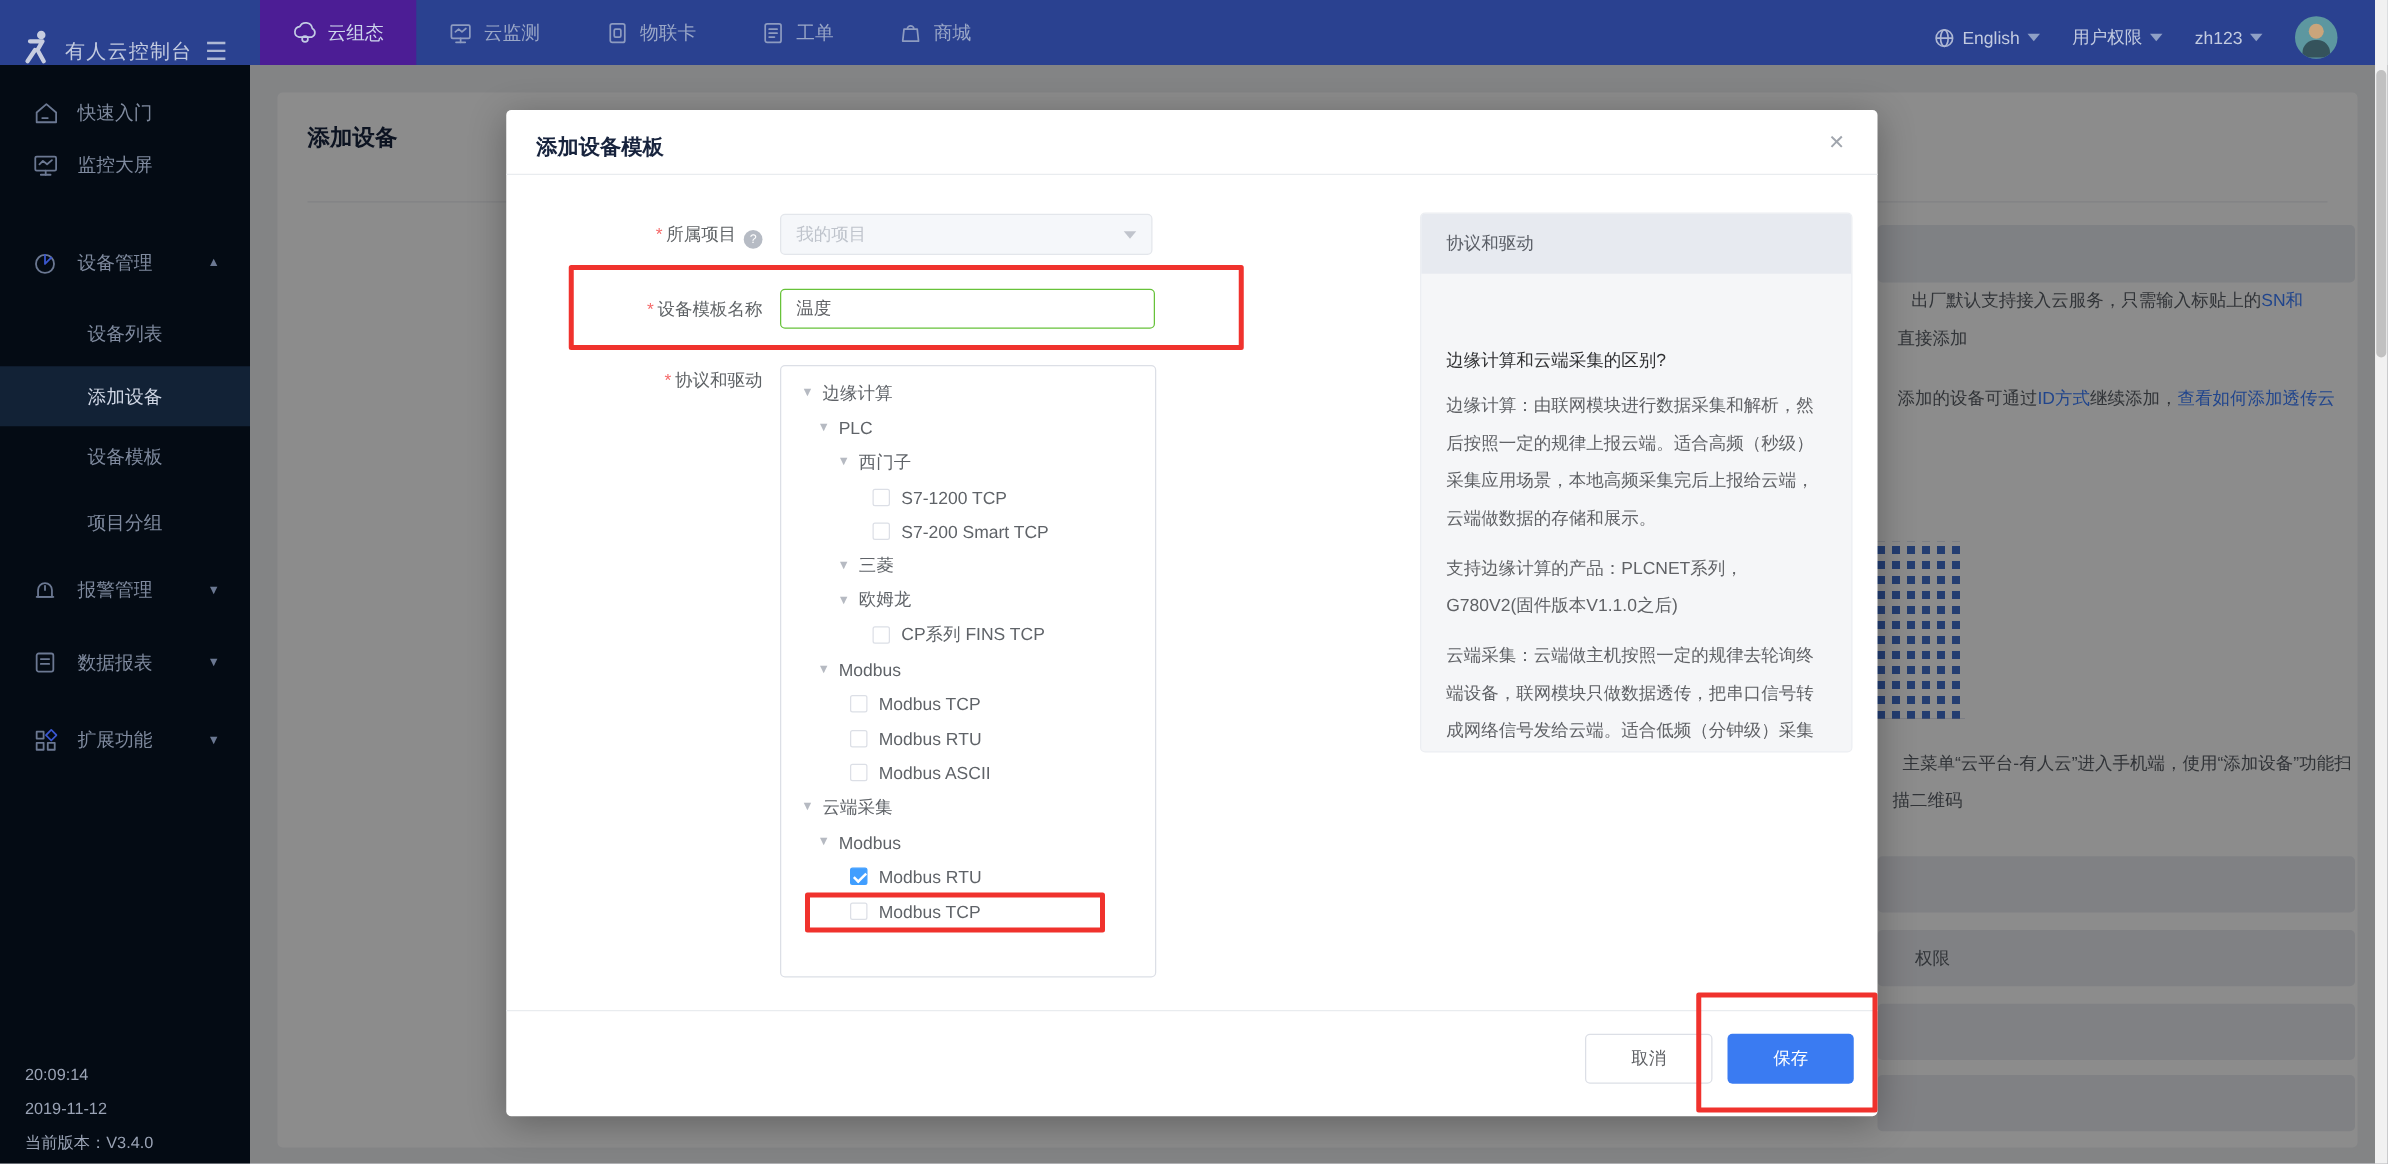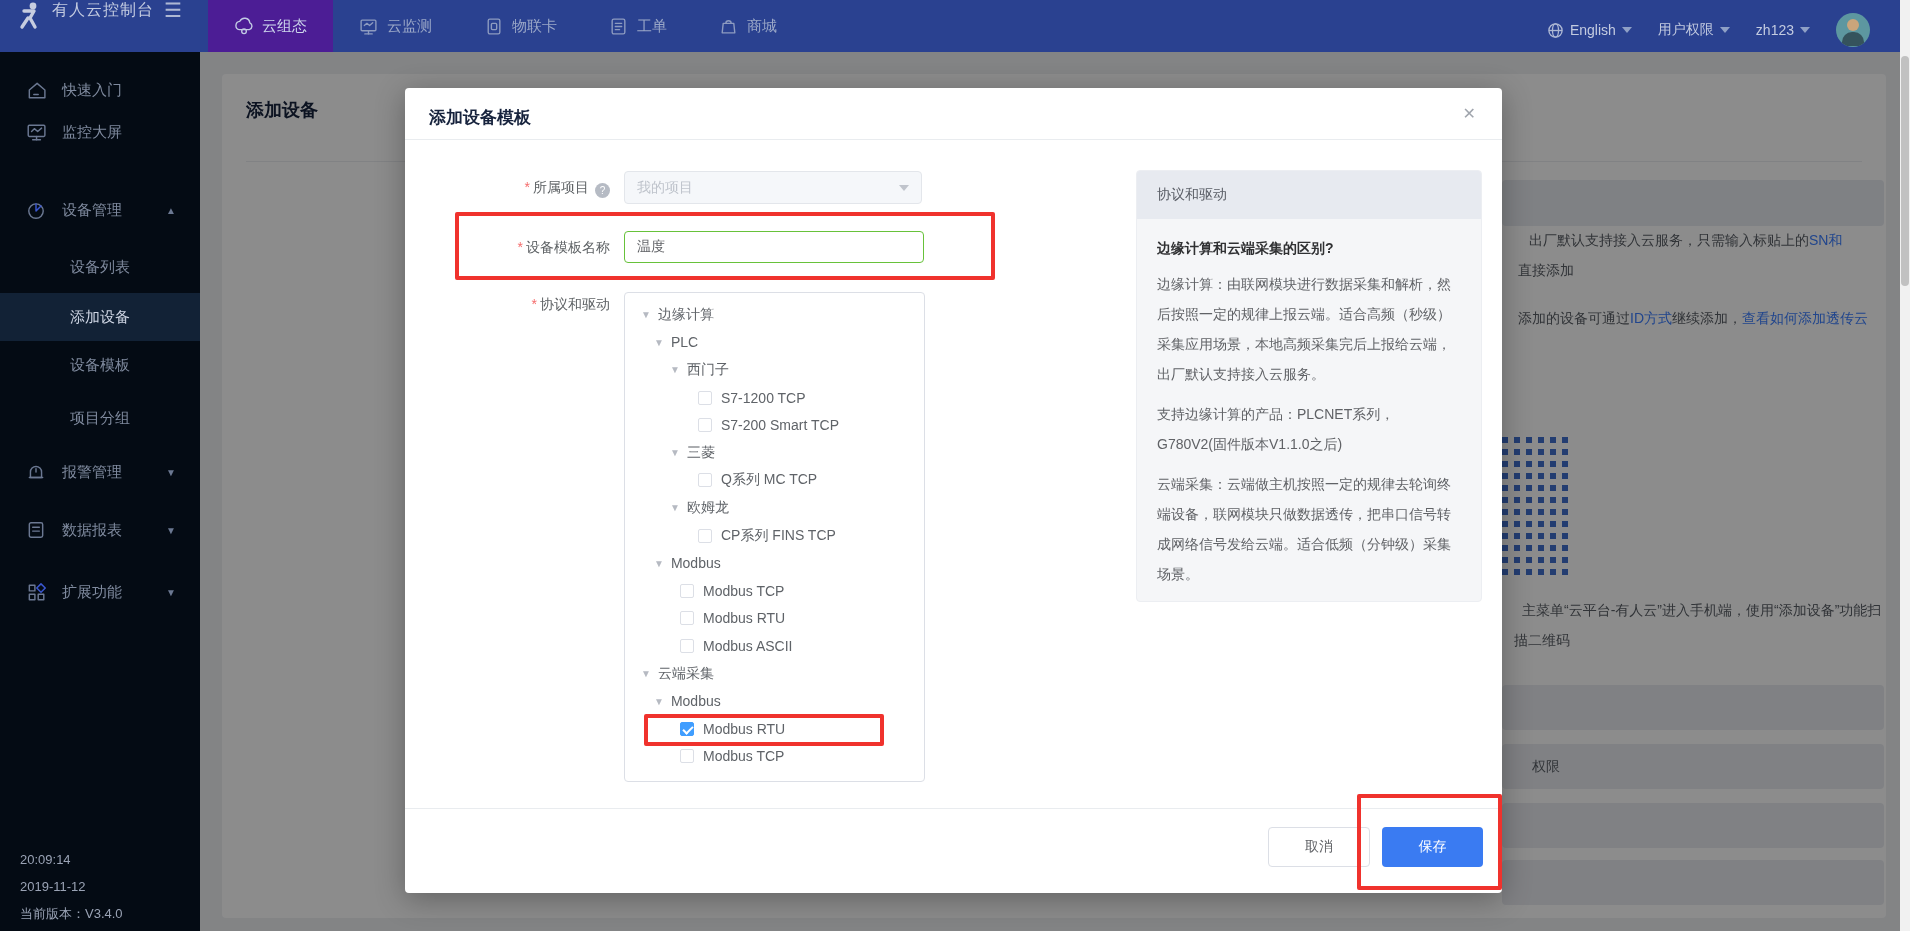--- a/index.html
+++ b/index.html
@@ -1,20 +1,20 @@
 <!DOCTYPE html>
 <html><head>
 <meta charset="utf-8">
 <style>
   * { margin:0; padding:0; box-sizing:border-box; }
   html,body { width:1910px; height:931px; overflow:hidden; font-family:"Liberation Sans",sans-serif; background:#eef0f3; position:relative; }
 
   
   .navbar { position:absolute; left:0; top:0; width:1900px; height:52px; background:#2a4190; display:flex; align-items:stretch; z-index:60; }
-  .nav-left { display:flex; align-items:flex-start; padding-left:14px; width:208px; }
+  .nav-left { display:flex; align-items:flex-end; padding-left:14px; width:208px; }
   .logo { width:30px; height:30px; margin-right:8px; }
   .brand { color:#c3cbe0; font-size:16px; letter-spacing:1px; white-space:nowrap; }
   .hamburger { color:#aeb8d4; font-size:20px; margin-left:10px; cursor:pointer; line-height:1; }
   .nav-tabs { display:flex; align-items:stretch; }
   .nav-tab { display:flex; align-items:center; gap:9px; padding:0 26px; color:#9aa7c7; font-size:15px; cursor:pointer; }
   .nav-tab.active { background:#4c1d95; color:#cdd6ec; }
   .nav-tab svg { stroke:#8d9bc0; }
   .nav-tab.active svg { stroke:#c2cbe4; }
   .nav-right { position:absolute; right:30px; top:0; height:60px; display:flex; align-items:center; gap:26px; }
   .nav-right .nr-item { display:flex; align-items:center; gap:6px; color:#c3cbe0; font-size:14px; cursor:pointer; }
@@ -80,21 +80,21 @@
   .m-input { position:absolute; left:219px; top:143px; width:300px; height:32px; border:1px solid #67c23a; border-radius:4px; font-size:14px; color:#606266; padding:0 12px; outline:none; font-family:"Liberation Sans",sans-serif; }
   .tree { position:absolute; left:219px; top:204px; width:301px; height:490px; border:1px solid #dcdfe6; border-radius:4px; padding-top:8px; overflow:hidden; background:#fff; }
   .tree-row { height:27.6px; display:flex; align-items:center; font-size:14px; color:#5f6368; cursor:pointer; }
   .tree-caret { color:#b6bac2; font-size:10px; margin-right:7px; }
   .cbx { width:14px; height:14px; border:1px solid #dcdfe6; border-radius:2px; background:#fff; margin-right:9px; flex:none; }
   .cbx.checked { background:#409eff; border-color:#409eff; position:relative; }
   .cbx.checked::after { content:""; position:absolute; left:4px; top:1px; width:4px; height:8px; border:solid #fff; border-width:0 2px 2px 0; transform:rotate(45deg); }
   .info-panel { position:absolute; left:731px; top:82px; width:346px; height:432px; background:#f5f6f8; border:1px solid #eceef2; border-radius:4px; overflow:hidden; }
   .info-head { height:48px; background:#e7eaf0; display:flex; align-items:center; padding-left:20px; font-size:14px; color:#5a5e66; }
   .info-body { padding:14px 20px; font-size:14px; color:#606266; line-height:30px; }
-  .info-q { font-weight:bold; color:#303133; margin-bottom:6px; }
+  .info-q { font-weight:normal; color:#303133; margin-bottom:6px;margin-top:40px; }
   .info-body p { margin-bottom:10px; }
   .modal-fdiv { position:absolute; left:0; top:720px; width:100%; height:1px; background:#e9ecef; }
   .btn { position:absolute; top:739px; height:40px; border-radius:4px; font-size:14px; display:flex; align-items:center; justify-content:center; cursor:pointer; }
   .btn-cancel { left:863px; width:102px; background:#fff; border:1px solid #dcdfe6; color:#606266; }
   .btn-save { left:977px; width:101px; background:#3a7bf2; color:#fff; }
 
   
   .hl-rect { position:absolute; border:4px solid #f0322d; border-radius:2px; z-index:300; pointer-events:none; }
 </style>
 </head>
@@ -353,24 +353,20 @@
         <span>S7-1200 TCP</span>
       </div>
       <div class="tree-row" style="padding-left: 73px;">
         <span class="cbx"></span>
         <span>S7-200 Smart TCP</span>
       </div>
       <div class="tree-row" style="padding-left: 45px;">
         <span class="tree-caret">▼</span>
         <span>三菱</span>
       </div>
-      <div class="tree-row" style="padding-left: 73px;">
-        <span class="cbx"></span>
-        <span>Q系列 MC TCP</span>
-      </div>
       <div class="tree-row" style="padding-left: 45px;">
         <span class="tree-caret">▼</span>
         <span>欧姆龙</span>
       </div>
       <div class="tree-row" style="padding-left: 73px;">
         <span class="cbx"></span>
         <span>CP系列 FINS TCP</span>
       </div>
       <div class="tree-row" style="padding-left: 29px;">
         <span class="tree-caret">▼</span>
@@ -403,21 +399,21 @@
       <div class="tree-row" style="padding-left: 55px;">
         <span class="cbx"></span>
         <span>Modbus TCP</span>
       </div>
     </div>
 
   <div class="info-panel">
     <div class="info-head">协议和驱动</div>
     <div class="info-body">
       <div class="info-q">边缘计算和云端采集的区别?</div>
-      <p>边缘计算：由联网模块进行数据采集和解析，然后按照一定的规律上报云端。适合高频（秒级）采集应用场景，本地高频采集完后上报给云端，出厂默认支持接入云服务。</p>
+      <p>边缘计算：由联网模块进行数据采集和解析，然后按照一定的规律上报云端。适合高频（秒级）采集应用场景，本地高频采集完后上报给云端，云端做数据的存储和展示。</p>
       <p>支持边缘计算的产品：PLCNET系列，G780V2(固件版本V1.1.0之后)</p>
       <p>云端采集：云端做主机按照一定的规律去轮询终端设备，联网模块只做数据透传，把串口信号转成网络信号发给云端。适合低频（分钟级）采集场景。</p>
     </div>
   </div>
 
   <div class="modal-fdiv"></div>
   <div class="btn btn-cancel">取消</div>
   <div class="btn btn-save">保存</div>
 </div>
 

